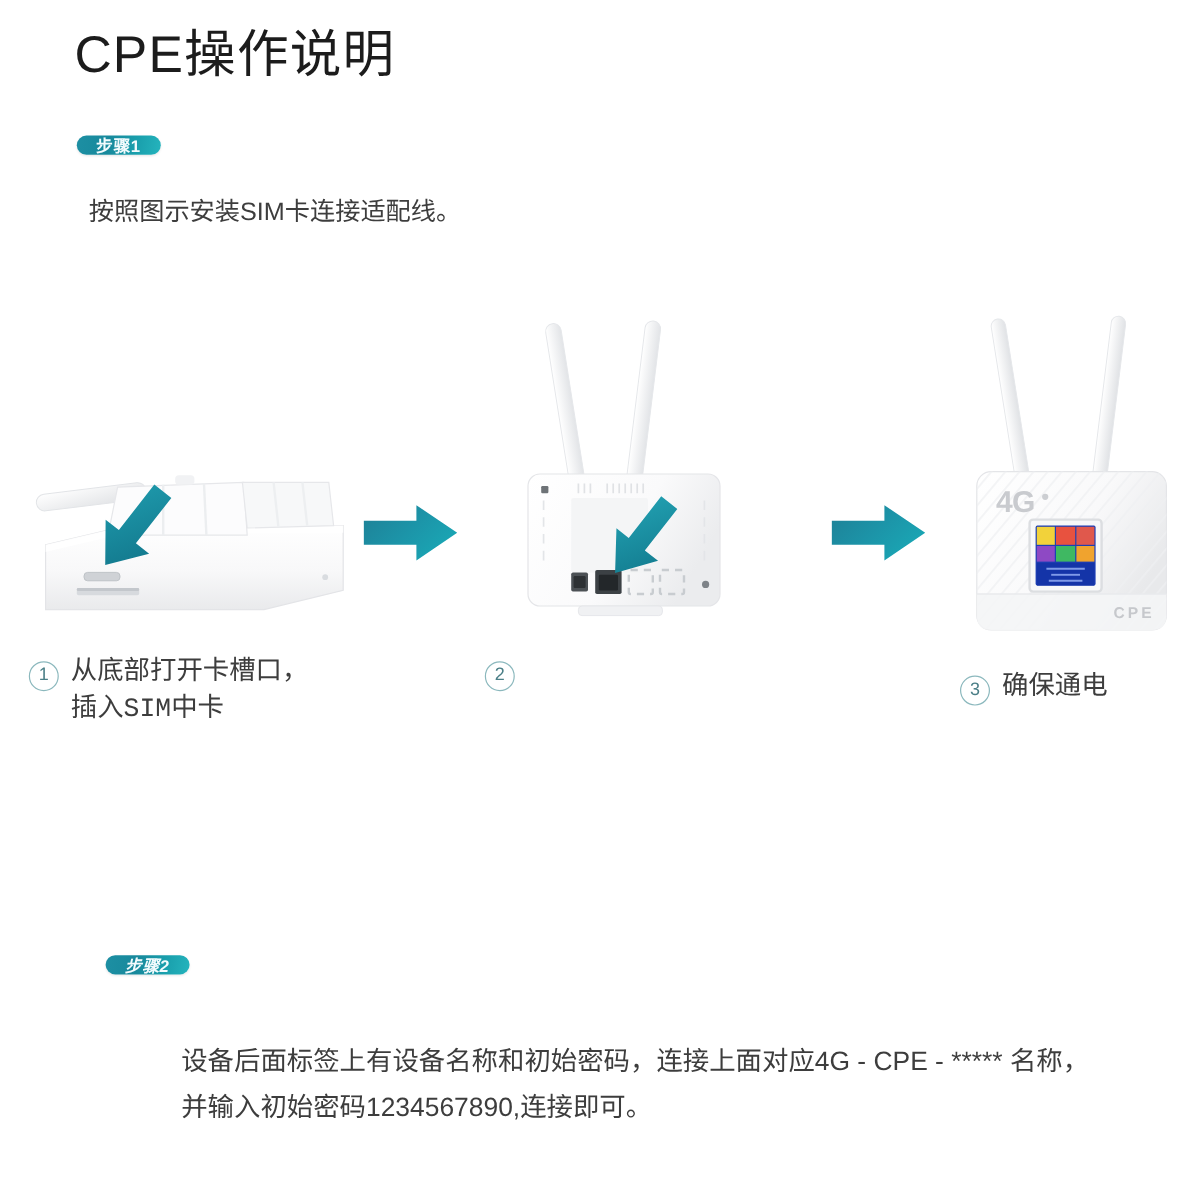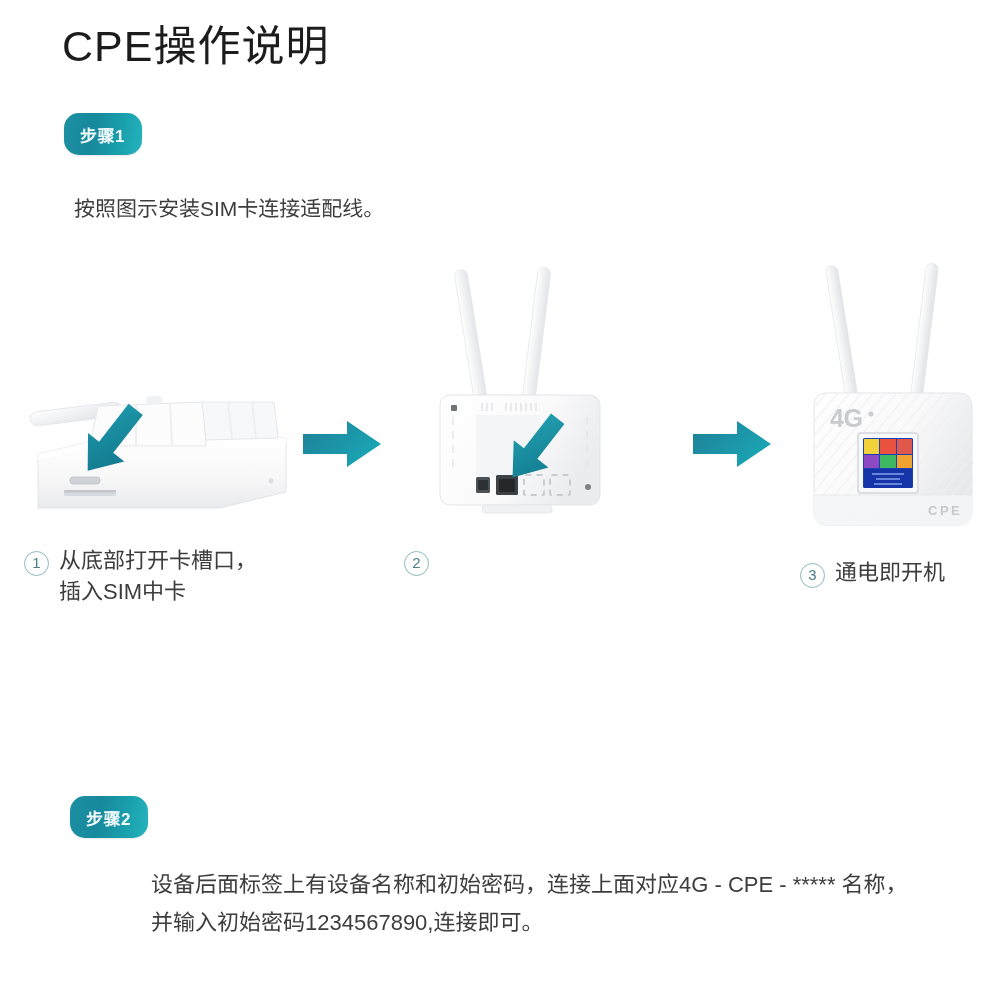--- a/index.html
+++ b/index.html
@@ -29,41 +29,40 @@
     letter-spacing: 1px;
     white-space: nowrap;
   }
 
   
   .step-badge {
     position: absolute;
     display: inline-flex;
     align-items: center;
     justify-content: center;
-    height: 42px;
+    height: 16px;
     padding: 0 17px 0 16px;
     border-radius: 15px;
     background: linear-gradient(100deg, #1d8fa3 0%, #17899c 38%, #1aa0ad 72%, #25b4bd 100%);
     color: #f2fbfd;
-    font-size: 17px;
+    font-size: 14px;
     font-weight: 700;
     letter-spacing: 0.5px;
     box-shadow: 0 1px 2px rgba(0,0,0,0.10);
     white-space: nowrap;
   }
   #badge-step1 { left: 64px; top: 113px; }
-  #badge-step2 { left: 70px; top: 796px; }
+  #badge-step2 { left: 88px; top: 796px; font-style: italic; }
 
   .step-desc {
     position: absolute;
     font-size: 21px;
     line-height: 30px;
     color: #3d3d3d;
     white-space: nowrap;
-    margin-top: 32px;
   }
   #step1-desc { left: 74px; top: 162px; }
 
   
   .flow {
     position: absolute;
     left: 0;
     top: 255px;
     width: 859px;
     height: 280px;
@@ -105,20 +104,21 @@
     line-height: 22px;
     text-align: center;
     margin-top: 6px;
     box-sizing: border-box;
   }
   .caption-text {
     font-size: 22px;
     line-height: 31px;
     color: #3d3d3d;
     white-space: pre-line;
+    font-family: Liberation Mono, monospace;
   }
 
   
   .para {
     position: absolute;
     left: 112px;
     top: 866px;
     width: 860px;
     font-size: 22px;
     line-height: 38px;
@@ -354,19 +354,19 @@
   <div class="caption-text">从底部打开卡槽口，
 插入SIM中卡</div>
 </div>
 
 <div class="caption" id="caption-2">
   <div class="num-circle">2</div>
 </div>
 
 <div class="caption" id="caption-3">
   <div class="num-circle">3</div>
-  <div class="caption-text">通电即开机</div>
+  <div class="caption-text">确保通电</div>
 </div>
 
 <div class="step-badge" id="badge-step2">步骤2</div>
 
 <div class="para">设备后面标签上有设备名称和初始密码，连接上面对应4G - CPE - *****  名称，
 并输入初始密码1234567890,连接即可。</div>
 
 </body></html>

